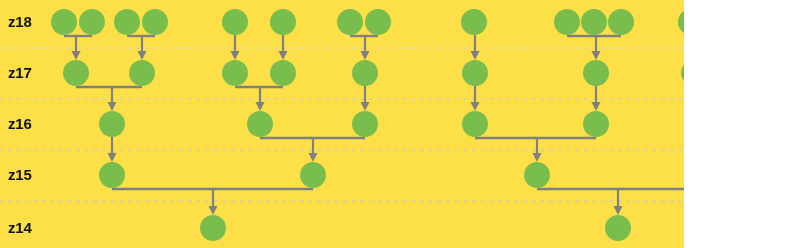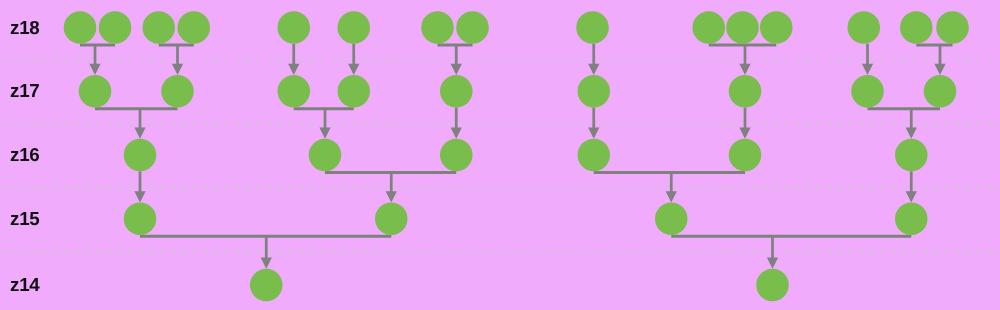--- a/index.html
+++ b/index.html
@@ -5,23 +5,23 @@
   html, body {
     margin: 0;
     padding: 0;
     background: #ffffff;
   }
   body {
     font-family: "Liberation Sans", sans-serif;
   }
   #canvas {
     position: relative;
-    width: 800px;
+    width: 684px;
     height: 248px;
-    background: #f0abfc;
+    background: #fde047;
     overflow: hidden;
   }
   #viz {
     position: absolute;
     left: 0;
     top: 0;
     width: 800px;
     height: 248px;
   }
   .row-label {

